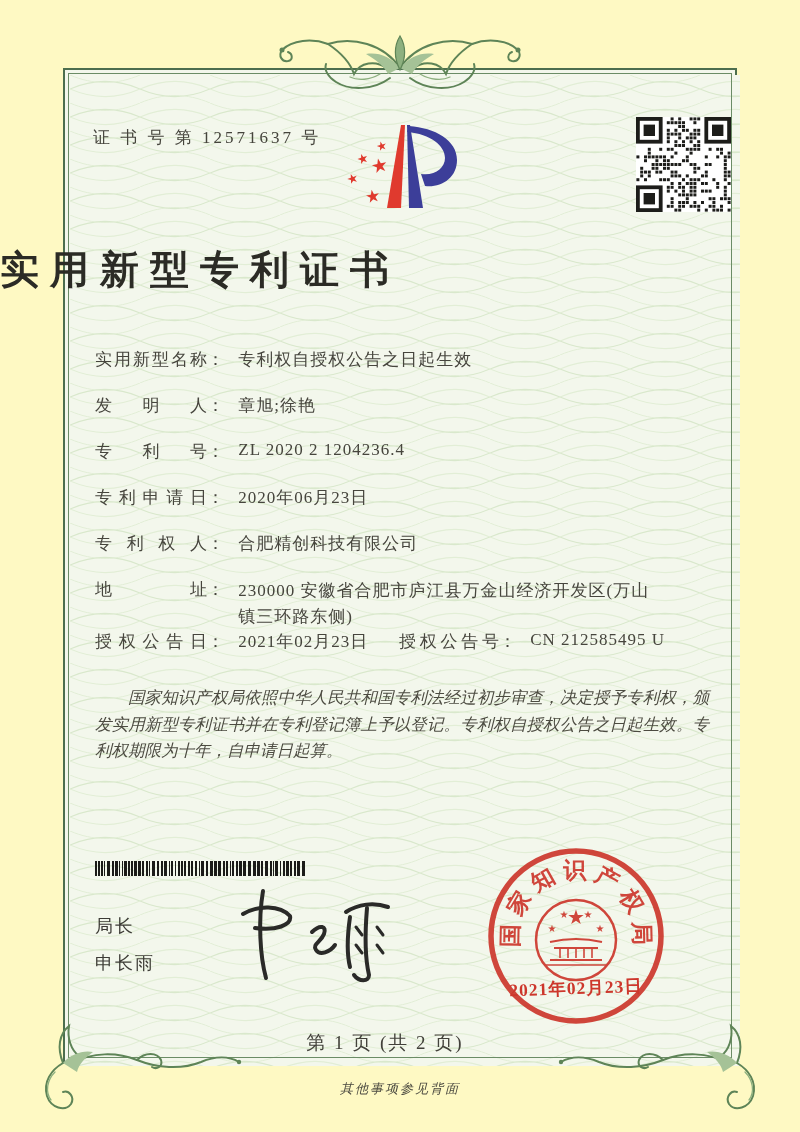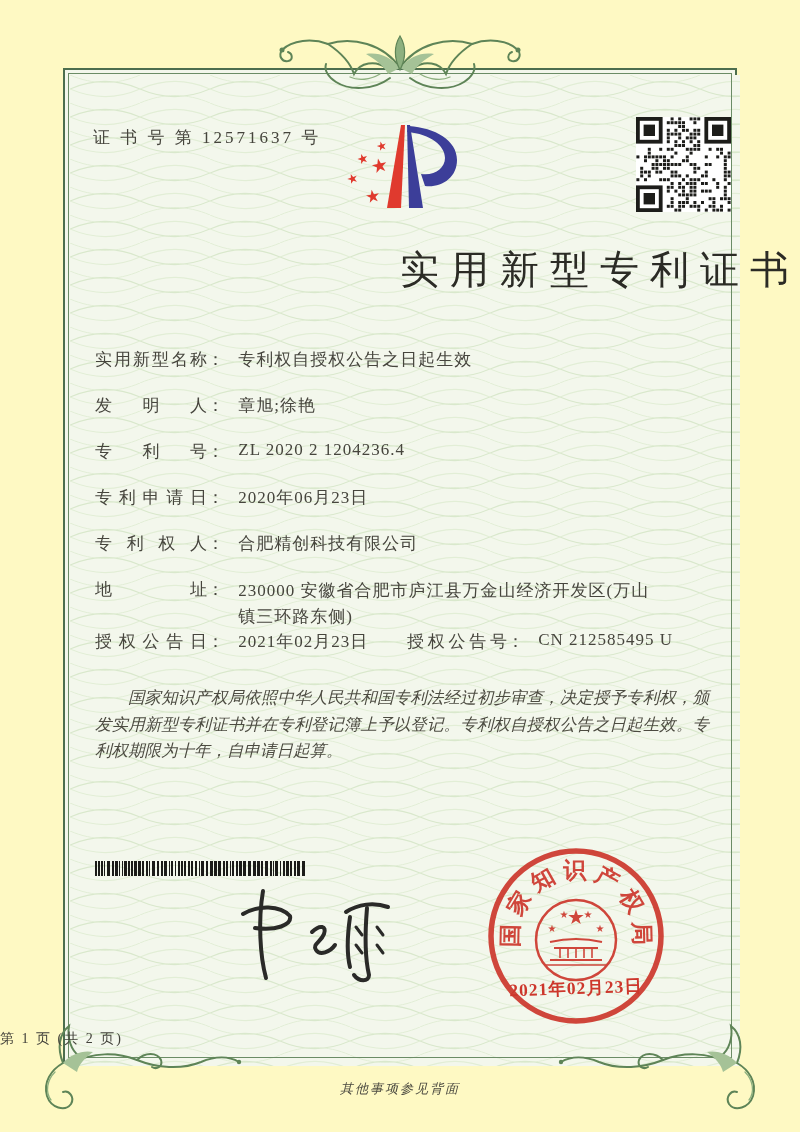--- a/index.html
+++ b/index.html
@@ -8,44 +8,44 @@
 
   
   .frame{position:absolute;left:63px;top:68px;width:674px;height:995px;border:2px solid #4c6e4e;box-sizing:border-box;background:#f3f7ec;}
   .frame-inner-line{position:absolute;inset:3px;border:1px solid #6b8c66;pointer-events:none;}
   .waves{position:absolute;inset:5px;overflow:hidden;}
 
   .abs{position:absolute;}
 
   .cert-no{left:93px;top:126px;font-size:17px;letter-spacing:3px;color:#45443c;}
 
-  .title{left:0;right:0;top:243px;text-align:right;font-size:39px;font-weight:400;letter-spacing:11px;color:#2b2b25;padding-left:48px;}
+  .title{left:0;right:0;top:243px;text-align:left;font-size:39px;font-weight:700;letter-spacing:11px;color:#2b2b25;}
 
   .fields{left:95px;top:348px;width:614px;font-size:17px;color:#46453d;}
   .frow{position:absolute;left:0;white-space:nowrap;}
   .flabel{display:inline-block;width:112px;text-align:justify;text-align-last:justify;vertical-align:top;}
   .fcolon{display:inline-block;vertical-align:top;}
   .fvalue{display:inline-block;margin-left:10px;vertical-align:top;letter-spacing:1px;}
   .r1{top:0;} .r2{top:46px;} .r3{top:92px;} .r4{top:138px;} .r5{top:184px;} .r6{top:230px;} .r7{top:282px;}
   .wrapval{white-space:normal;width:428px;line-height:26px;}
-  .pairB{position:absolute;left:312px;top:0;}
+  .pairB{position:absolute;left:304px;top:0;}
   .pairB .flabel{width:100px;}
 
   .paras{left:95px;top:685px;width:614px;font-size:16.5px;line-height:1.62;color:#4c4b41;text-align:justify;font-style:italic;}
   .paras p{margin:0;text-indent:2em;}
 
   .barcode{left:95px;top:861px;}
 
   .signer{left:95px;top:908px;font-size:18px;letter-spacing:2px;color:#3c3b35;line-height:37px;}
   .sig{left:208px;top:876px;}
 
   .seal{left:485px;top:843px;}
   .seal-date{left:485px;top:976px;width:182px;text-align:center;font-size:17.5px;letter-spacing:1px;color:#cd372c;transform:rotate(-2deg);font-weight:600;}
 
-  .pagenum{left:0;right:30px;top:1030px;text-align:left;font-size:14px;letter-spacing:2px;color:#42413a;}
+  .pagenum{left:0;right:30px;top:1030px;text-align:center;font-size:19px;letter-spacing:2px;color:#42413a;}
   .backnote{left:0;right:0;top:1080px;text-align:center;font-size:13px;letter-spacing:2px;color:#4c4b41;font-style:italic;}
 </style>
 </head>
 <body>
 
 <div class="page">
 
   <div class="frame">
     <svg class="waves" width="100%" height="100%">
       <defs>
@@ -417,20 +417,24 @@
       <rect x="180" y="0" width="3" height="15" fill="#1b1b18"></rect>
       <rect x="185" y="0" width="1" height="15" fill="#1b1b18"></rect>
       <rect x="188" y="0" width="2" height="15" fill="#1b1b18"></rect>
       <rect x="191" y="0" width="3" height="15" fill="#1b1b18"></rect>
       <rect x="195" y="0" width="2" height="15" fill="#1b1b18"></rect>
       <rect x="199" y="0" width="2" height="15" fill="#1b1b18"></rect>
       <rect x="202" y="0" width="3" height="15" fill="#1b1b18"></rect>
       <rect x="207" y="0" width="3" height="15" fill="#1b1b18"></rect>
     </svg>
 
+  <div class="abs signer">
+    <div>局长</div>
+    <div>申长雨</div>
+  </div>
 
   <svg class="abs sig" width="210" height="115">
     <g fill="none" stroke="#2a2a28" stroke-width="4" stroke-linecap="round" stroke-linejoin="round">
       <path d="M55,15 C50,45 52,80 58,102"></path>
       <path d="M35,38 C50,29 72,29 82,40 C84,49 68,55 47,52"></path>
       <path d="M104,56 C112,48 119,50 116,58 C113,66 104,68 108,74 C112,80 122,76 127,69"></path>
       <path d="M138,36 C150,28 166,26 180,31"></path>
       <path d="M142,41 C139,62 139,79 142,91"></path>
       <path d="M159,32 C157,56 157,82 161,99 C161,106 151,106 146,99"></path>
       <path d="M148,51 L154,59 M169,51 L175,59 M148,69 L154,77 M169,69 L175,77" stroke-width="3"></path>

